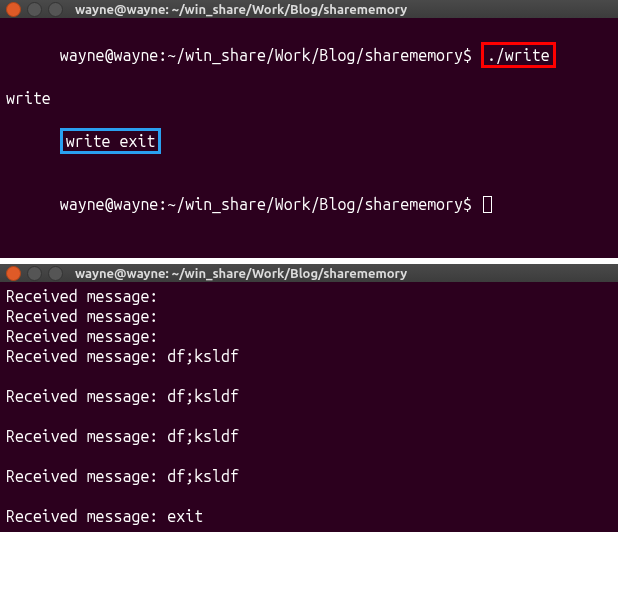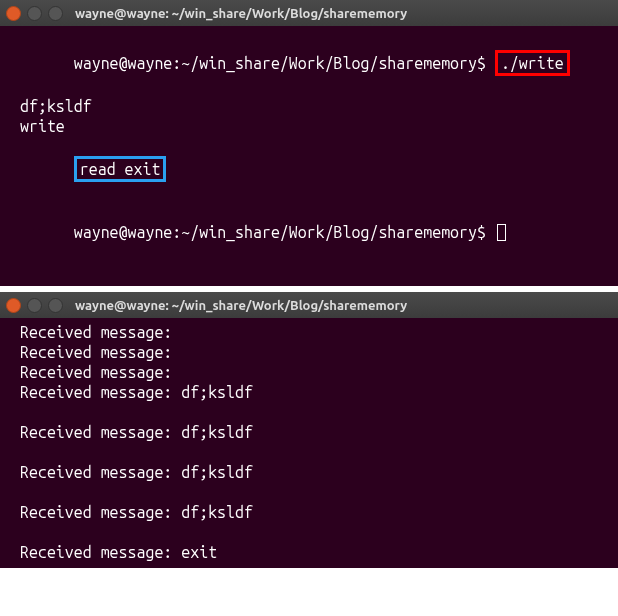--- a/index.html
+++ b/index.html
@@ -8,21 +8,21 @@
     width: 618px;
     font-family: "Ubuntu Mono", "DejaVu Sans Mono", monospace;
     font-size: 16px;
   }
   .terminal-window {
     background: #2c001e;
     margin-bottom: 6px;
   }
   .titlebar {
     background: linear-gradient(#4a4a4a, #3c3c3c);
-    height: 26px;
+    height: 18px;
     display: flex;
     align-items: center;
     padding: 8px 6px;
     gap: 6px;
   }
   .tb-btn {
     width: 15px;
     height: 15px;
     border-radius: 50%;
     background: #555;
@@ -32,21 +32,21 @@
   .tb-btn.close { background: #df5a27; border-color: #b04519; }
   .tb-title {
     color: #dcdcdc;
     font-family: Ubuntu, sans-serif;
     font-size: 13px;
     font-weight: bold;
     margin-left: 6px;
     white-space: nowrap;
   }
   .term-body {
-    padding: 4px 6px 6px 20px;
+    padding: 4px 6px 6px 6px;
     color: #eee;
     line-height: 1.25;
   }
   .prompt { color: #ffffff; }
   .cmd { color: #ffffff; }
   .out { color: #ffffff; }
   .cursor-box {
     display: inline-block;
     width: 9px;
     height: 17px;
@@ -74,24 +74,23 @@
   <div class="titlebar">
     <span class="tb-btn close"></span>
     <span class="tb-btn"></span>
     <span class="tb-btn"></span>
     <span class="tb-title">wayne@wayne: ~/win_share/Work/Blog/sharememory</span>
   </div>
   <div class="term-body">
     <div class="line">
       <span class="prompt">wayne@wayne:~/win_share/Work/Blog/sharememory$ </span><span class="box-red"><span class="cmd">./write</span></span>
     </div>
-    <div class="line out">df;ksldf</div>
     <div class="line out">write</div>
     <div class="line">
-      <span class="box-blue"><span class="out">read exit</span></span>
+      <span class="box-blue"><span class="out">write exit</span></span>
     </div>
     <div class="line">
       <span class="prompt">wayne@wayne:~/win_share/Work/Blog/sharememory$ </span><span class="cursor-box"></span>
     </div>
     <div class="spacer"></div>
   </div>
 </div>
 
 <div class="terminal-window" style="margin-bottom:0;">
   <div class="titlebar">

